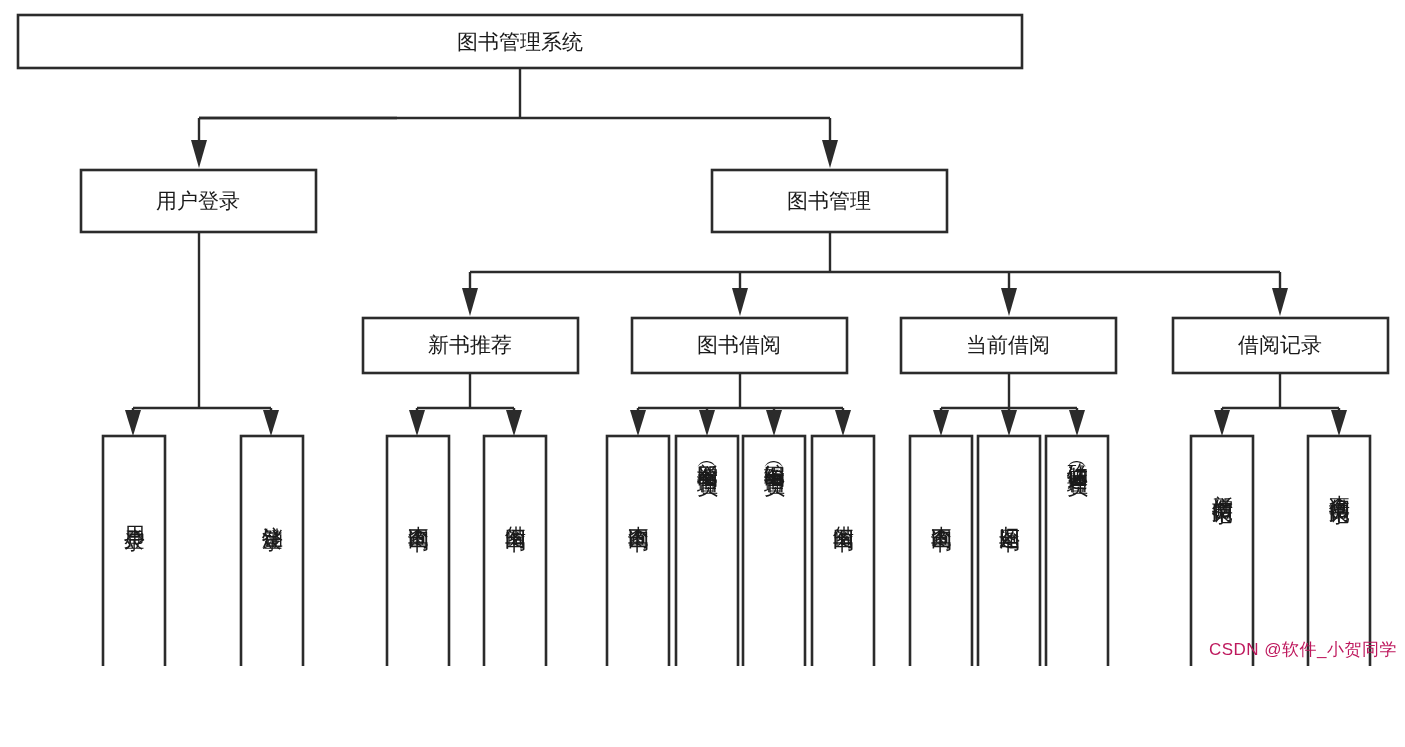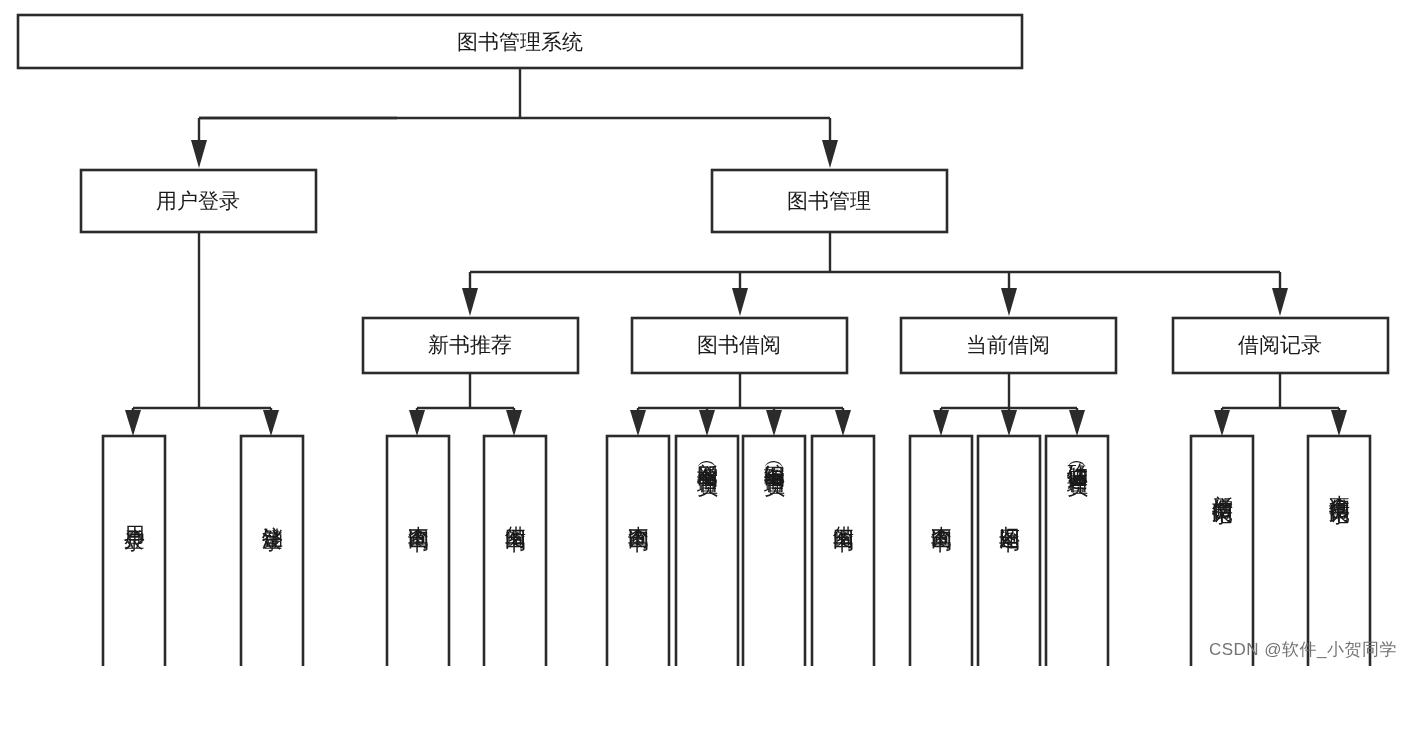--- a/index.html
+++ b/index.html
@@ -62,21 +62,21 @@
     color: #1a1a1a;
     letter-spacing: 2px;
     white-space: nowrap;
   }
   .watermark {
     position: absolute;
     right: 8px;
     bottom: 5px;
     font-family: "Liberation Sans", "DejaVu Sans", sans-serif;
     font-size: 17px;
-    color: #737373;
+    color: #be185d;
     letter-spacing: 0.5px;
     white-space: nowrap;
   }
 </style>
 </head>
 <body>
 
 <div id="diagram-root">
 
   <svg id="diagram-svg" viewBox="0 0 1405 747">

